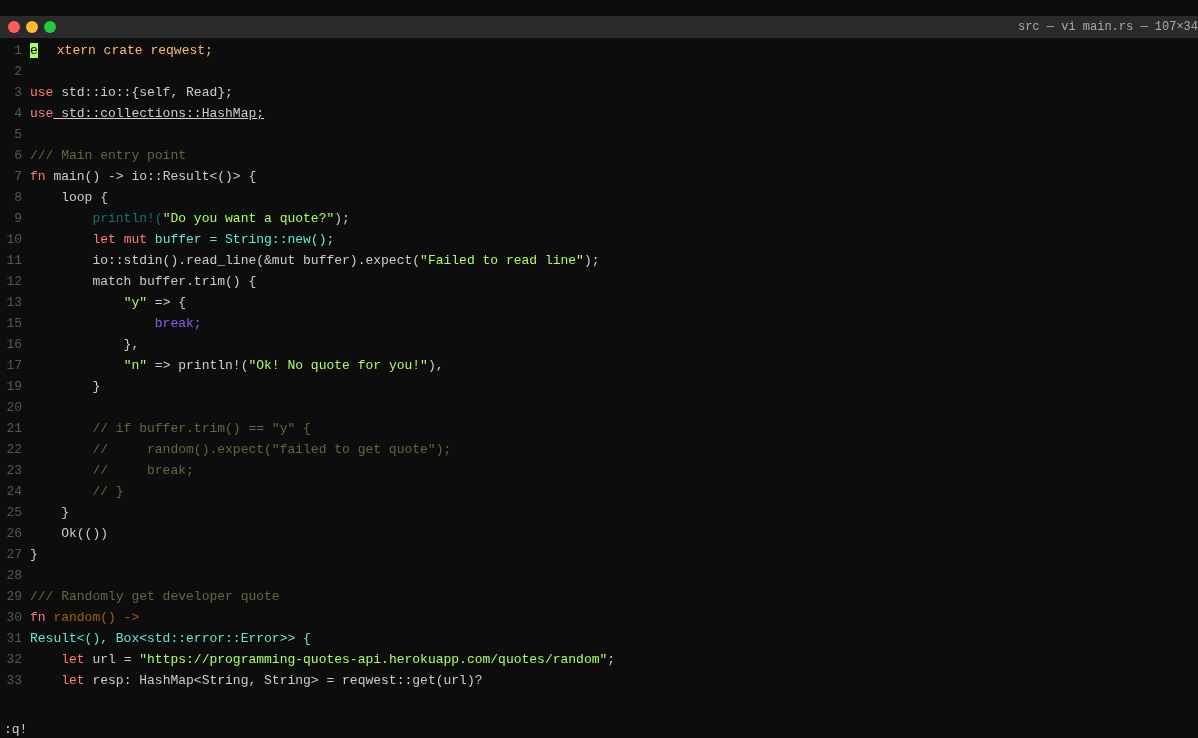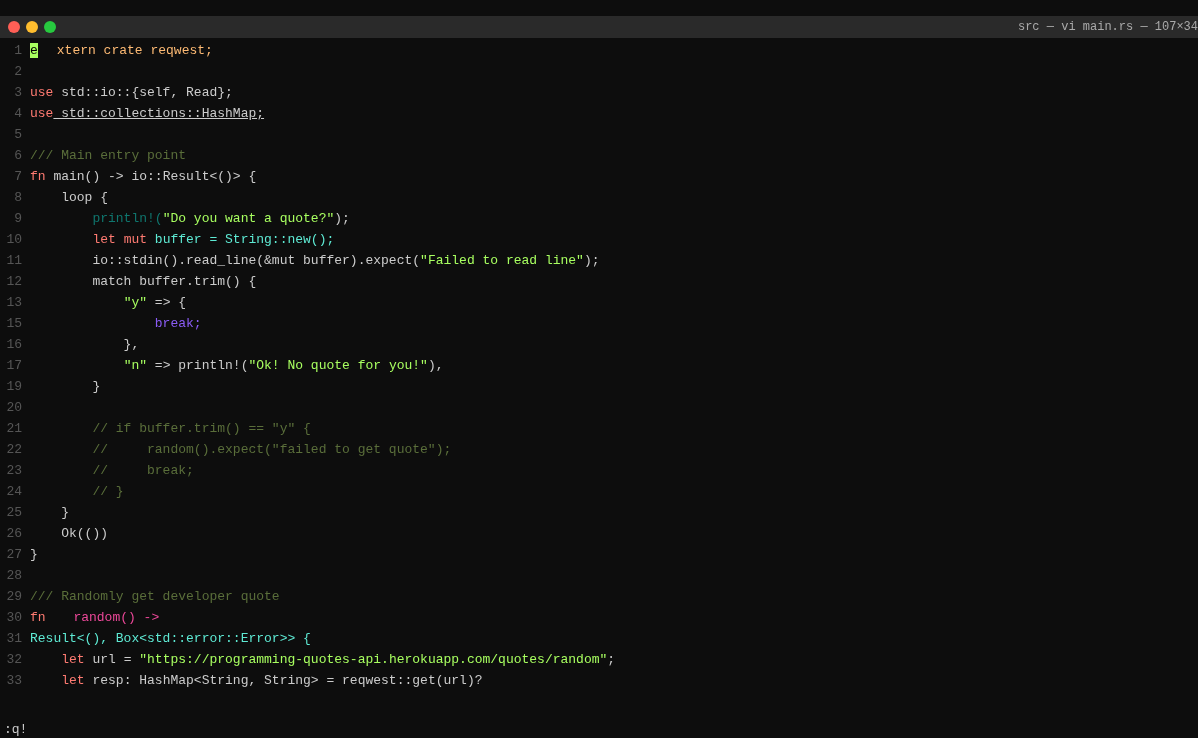--- a/index.html
+++ b/index.html
@@ -134,21 +134,21 @@
       <div class="code-line"><span class="line-num">20</span><span class="line-content"> </span></div>
       <div class="code-line"><span class="line-num">21</span><span class="line-content"><span style="color: rgb(90, 110, 58);">        // if buffer.trim() == "y" {</span></span></div>
       <div class="code-line"><span class="line-num">22</span><span class="line-content"><span style="color: rgb(90, 110, 58);">        //     random().expect("failed to get quote");</span></span></div>
       <div class="code-line"><span class="line-num">23</span><span class="line-content"><span style="color: rgb(90, 110, 58);">        //     break;</span></span></div>
       <div class="code-line"><span class="line-num">24</span><span class="line-content"><span style="color: rgb(90, 110, 58);">        // }</span></span></div>
       <div class="code-line"><span class="line-num">25</span><span class="line-content"><span style="color: rgb(204, 204, 204);">    }</span></span></div>
       <div class="code-line"><span class="line-num">26</span><span class="line-content"><span style="color: rgb(204, 204, 204); text-align: center;">    Ok(())</span></span></div>
       <div class="code-line"><span class="line-num">27</span><span class="line-content"><span style="color: rgb(204, 204, 204);">}</span></span></div>
       <div class="code-line"><span class="line-num">28</span><span class="line-content"> </span></div>
       <div class="code-line"><span class="line-num">29</span><span class="line-content"><span style="color: rgb(90, 110, 58);">/// Randomly get developer quote</span></span></div>
-      <div class="code-line"><span class="line-num">30</span><span class="line-content"><span style="color: rgb(255, 123, 114);">fn</span><span style="color: #ec4899; margin-left: 20px;"> random() -&gt;</span></span></div>
+      <div class="code-line"><span class="line-num">30</span><span class="line-content"><span style="color: rgb(255, 123, 114);">fn</span><span style="color: #a16207;"> random() -&gt;</span></span></div>
       <div class="code-line"><span class="line-num">31</span><span class="line-content"><span style="color: #5eead4;">Result&lt;(), Box&lt;std::error::Error&gt;&gt; {</span></span></div>
       <div class="code-line"><span class="line-num">32</span><span class="line-content"><span style="color: rgb(204, 204, 204);">    </span><span style="color: rgb(255, 123, 114);">let</span><span style="color: rgb(204, 204, 204);"> url = </span><span style="color: rgb(168, 255, 96);">"https://programming-quotes-api.herokuapp.com/quotes/random"</span><span style="color: rgb(204, 204, 204);">;</span></span></div>
       <div class="code-line"><span class="line-num">33</span><span class="line-content"><span style="color: rgb(204, 204, 204);">    </span><span style="color: rgb(255, 123, 114);">let</span><span style="color: rgb(204, 204, 204);"> resp: HashMap&lt;String, String&gt; = reqwest::get(url)?</span></span></div>
     </div>
 
   <div class="status-bar">
     <span class="status-cmd">:q!</span>
   </div>
 </div>
 

